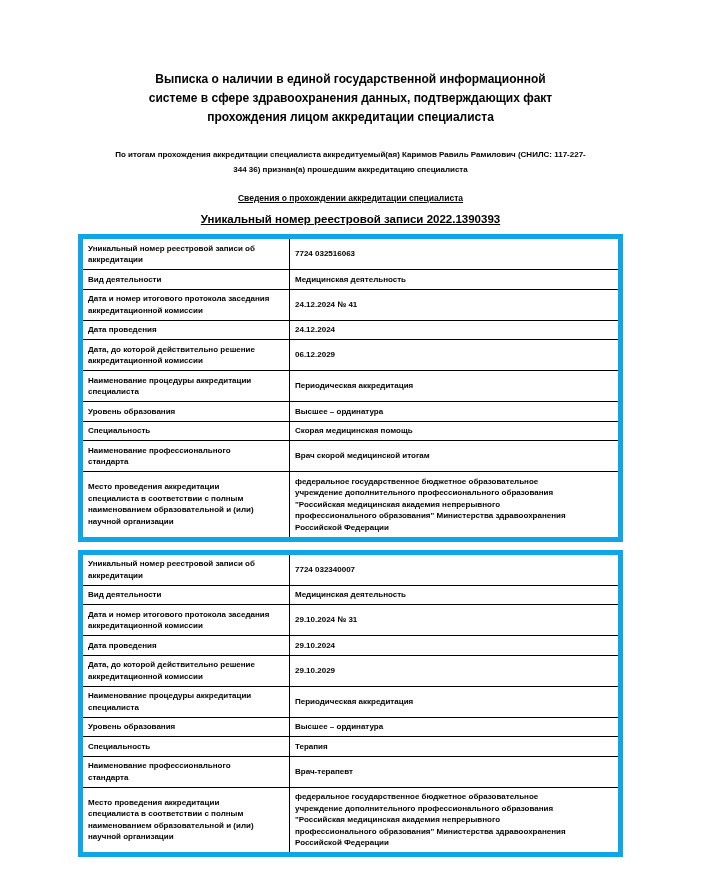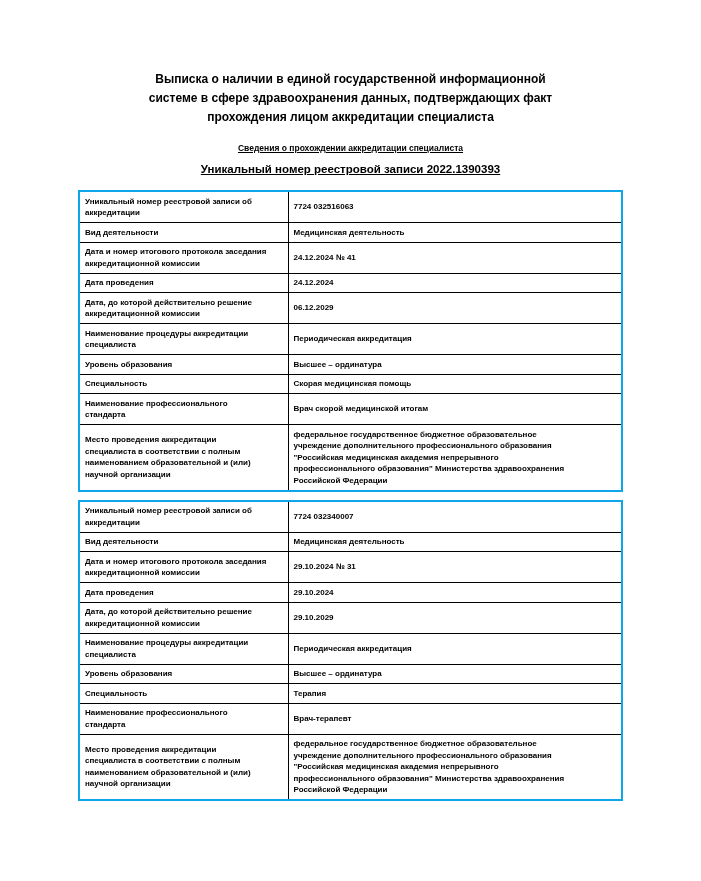--- a/index.html
+++ b/index.html
@@ -54,23 +54,23 @@
     text-decoration: underline;
   }
   .registry-heading {
     margin-top: 10px;
     text-align: center;
     font-size: 11.5px;
     text-decoration: underline;
   }
   table.acc-table {
     width: 545px;
-    margin: 15px auto 0;
+    margin: 9px auto 0;
     border-collapse: collapse;
-    border: 2px solid #0ea5e9;
+    border: 5px solid #0ea5e9;
     table-layout: fixed;
   }
   table.acc-table + table.acc-table {
     margin-top: 8px;
   }
   table.acc-table td {
     border: 1.5px solid #000;
     box-sizing: border-box;
     padding: 3.5px 6px 3.5px 5px;
     vertical-align: middle;
@@ -86,20 +86,22 @@
 </head>
 <body>
 
 <div class="page">
 
   <div class="doc-title">Выписка о наличии в единой государственной информационной
 системе в сфере здравоохранения данных, подтверждающих факт
 прохождения лицом аккредитации специалиста</div>
 
 
+  <div class="intro">По итогам прохождения аккредитации специалиста аккредитуемый(ая) Каримов Равиль Рамилович (СНИЛС: 117-227-
+344 36) признан(а) прошедшим аккредитацию специалиста</div>
 
   <div class="section-heading">Сведения о прохождении аккредитации специалиста</div>
 
   <div class="registry-heading">Уникальный номер реестровой записи 2022.1390393</div>
 
   <table class="acc-table">
     <tbody>
         <tr>
           <td class="label">Уникальный номер реестровой записи об
 аккредитации</td>

